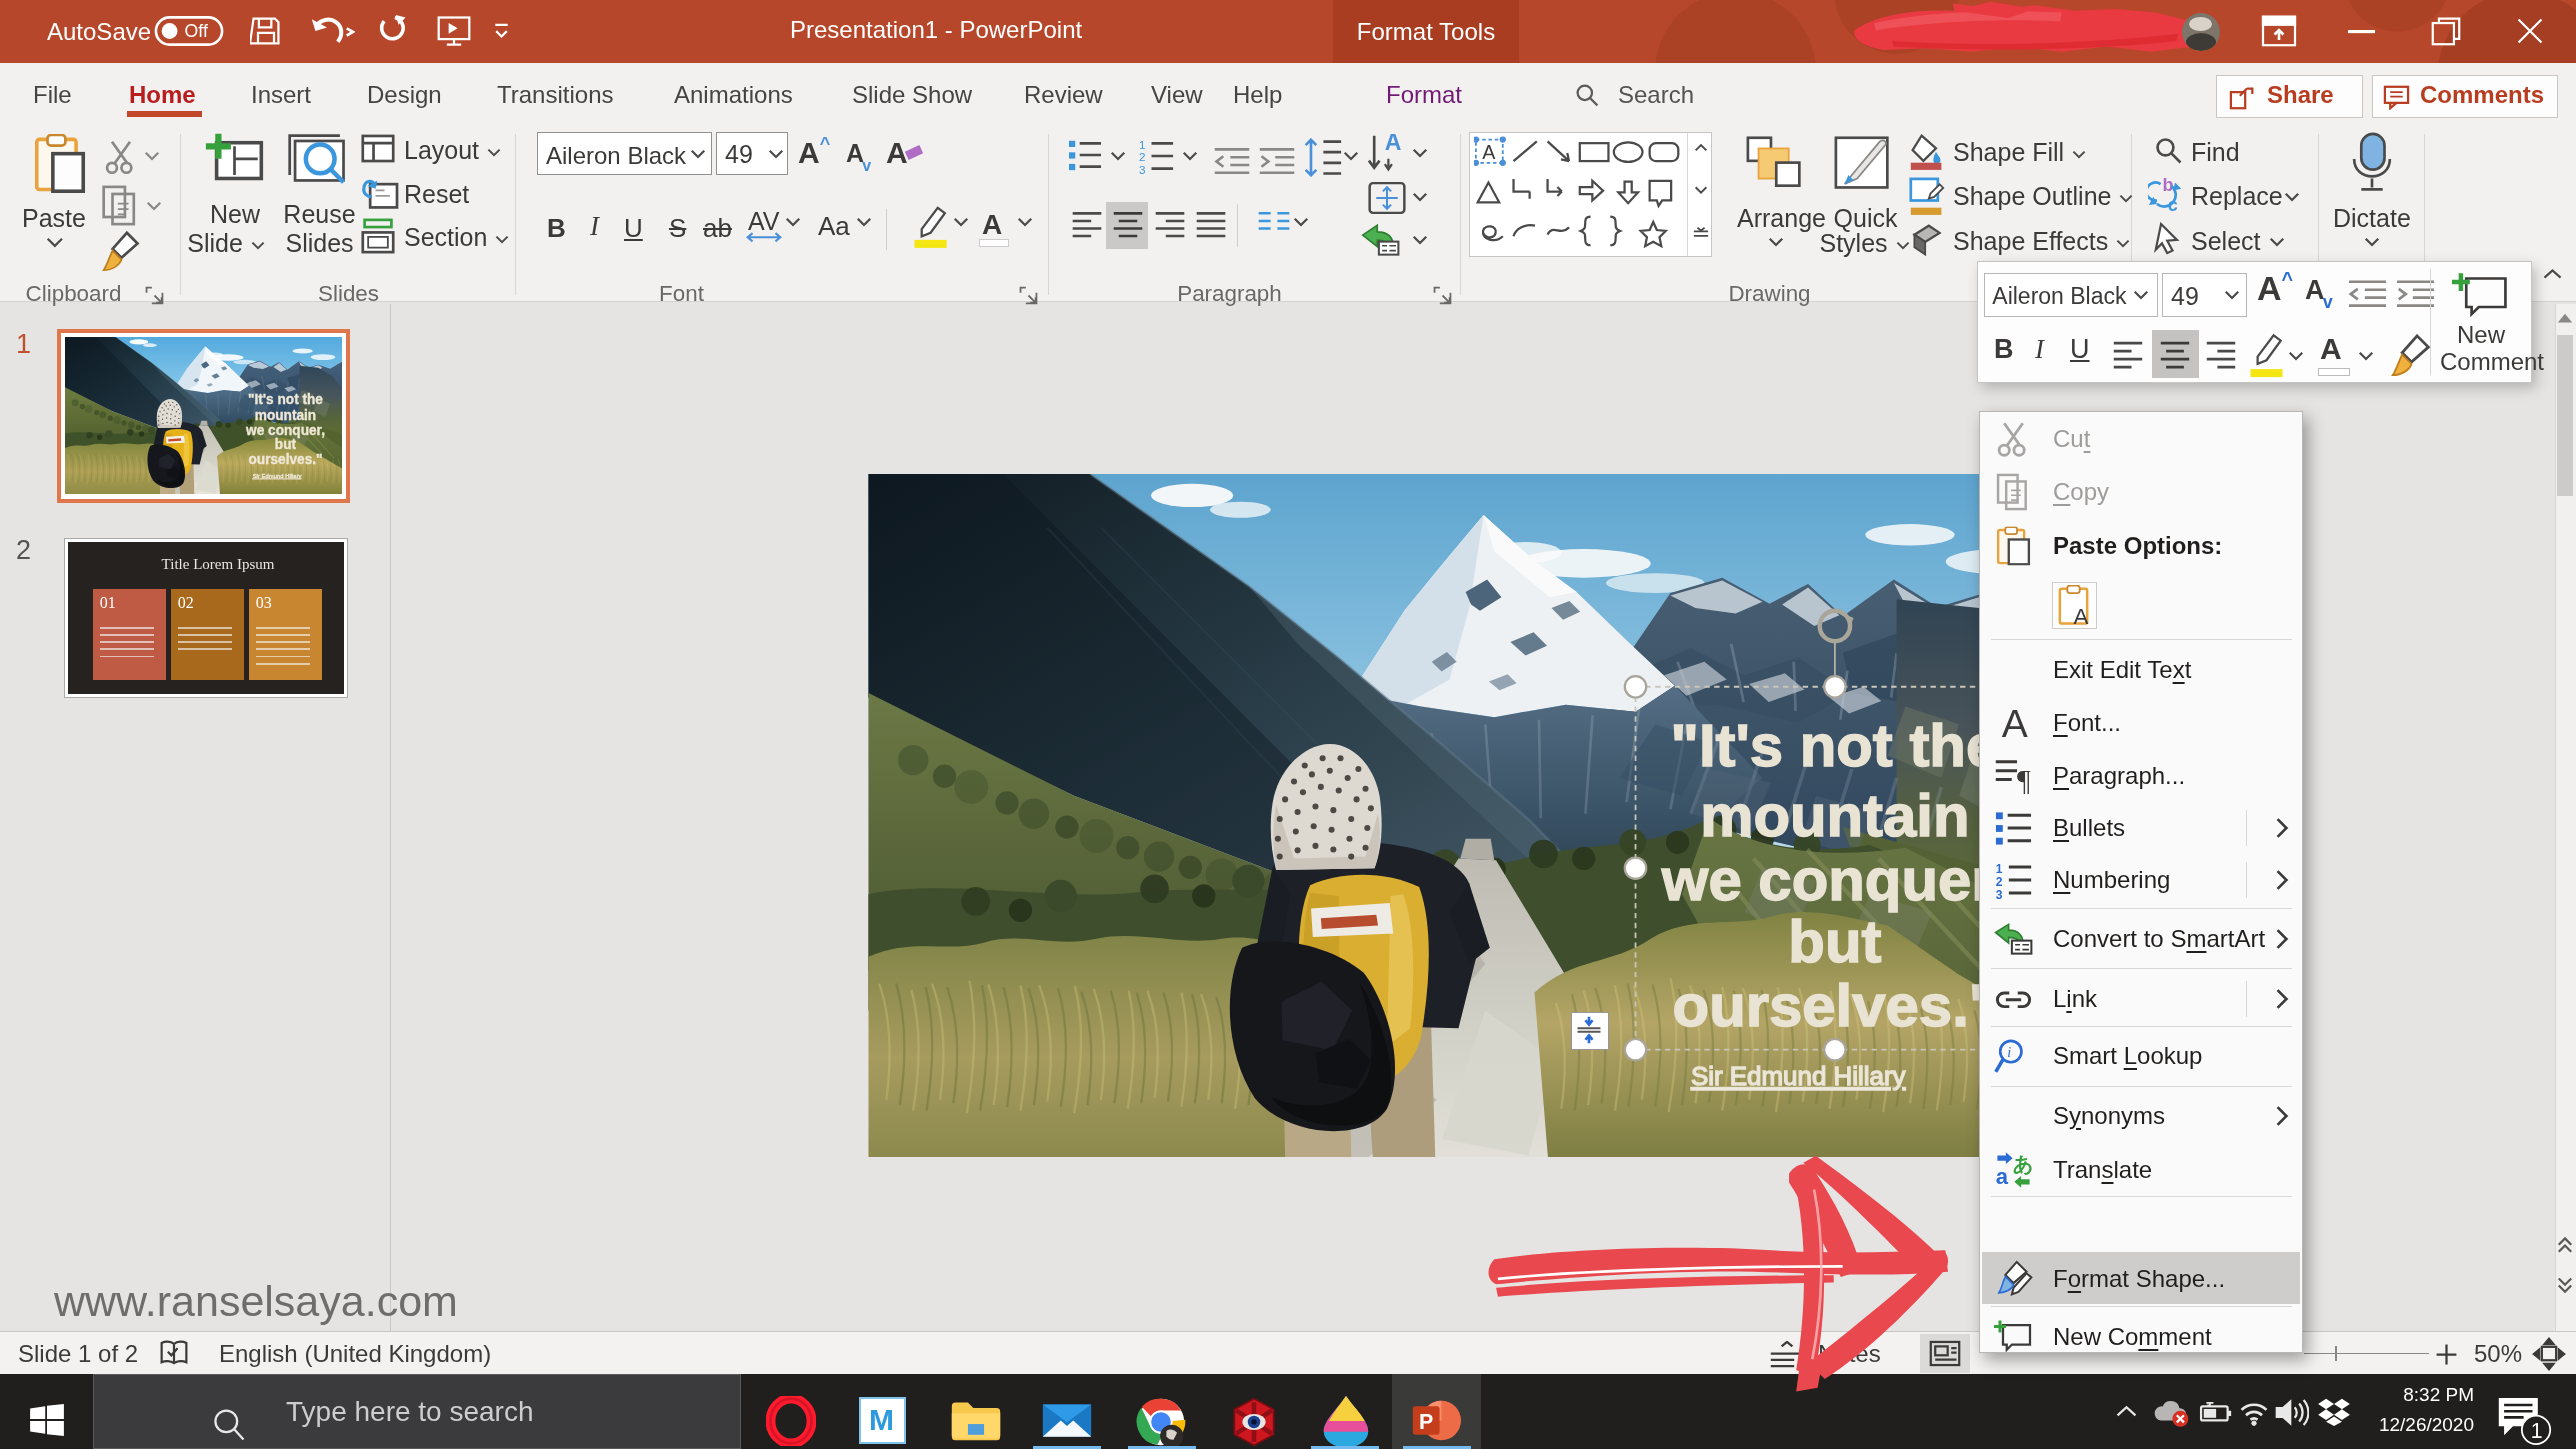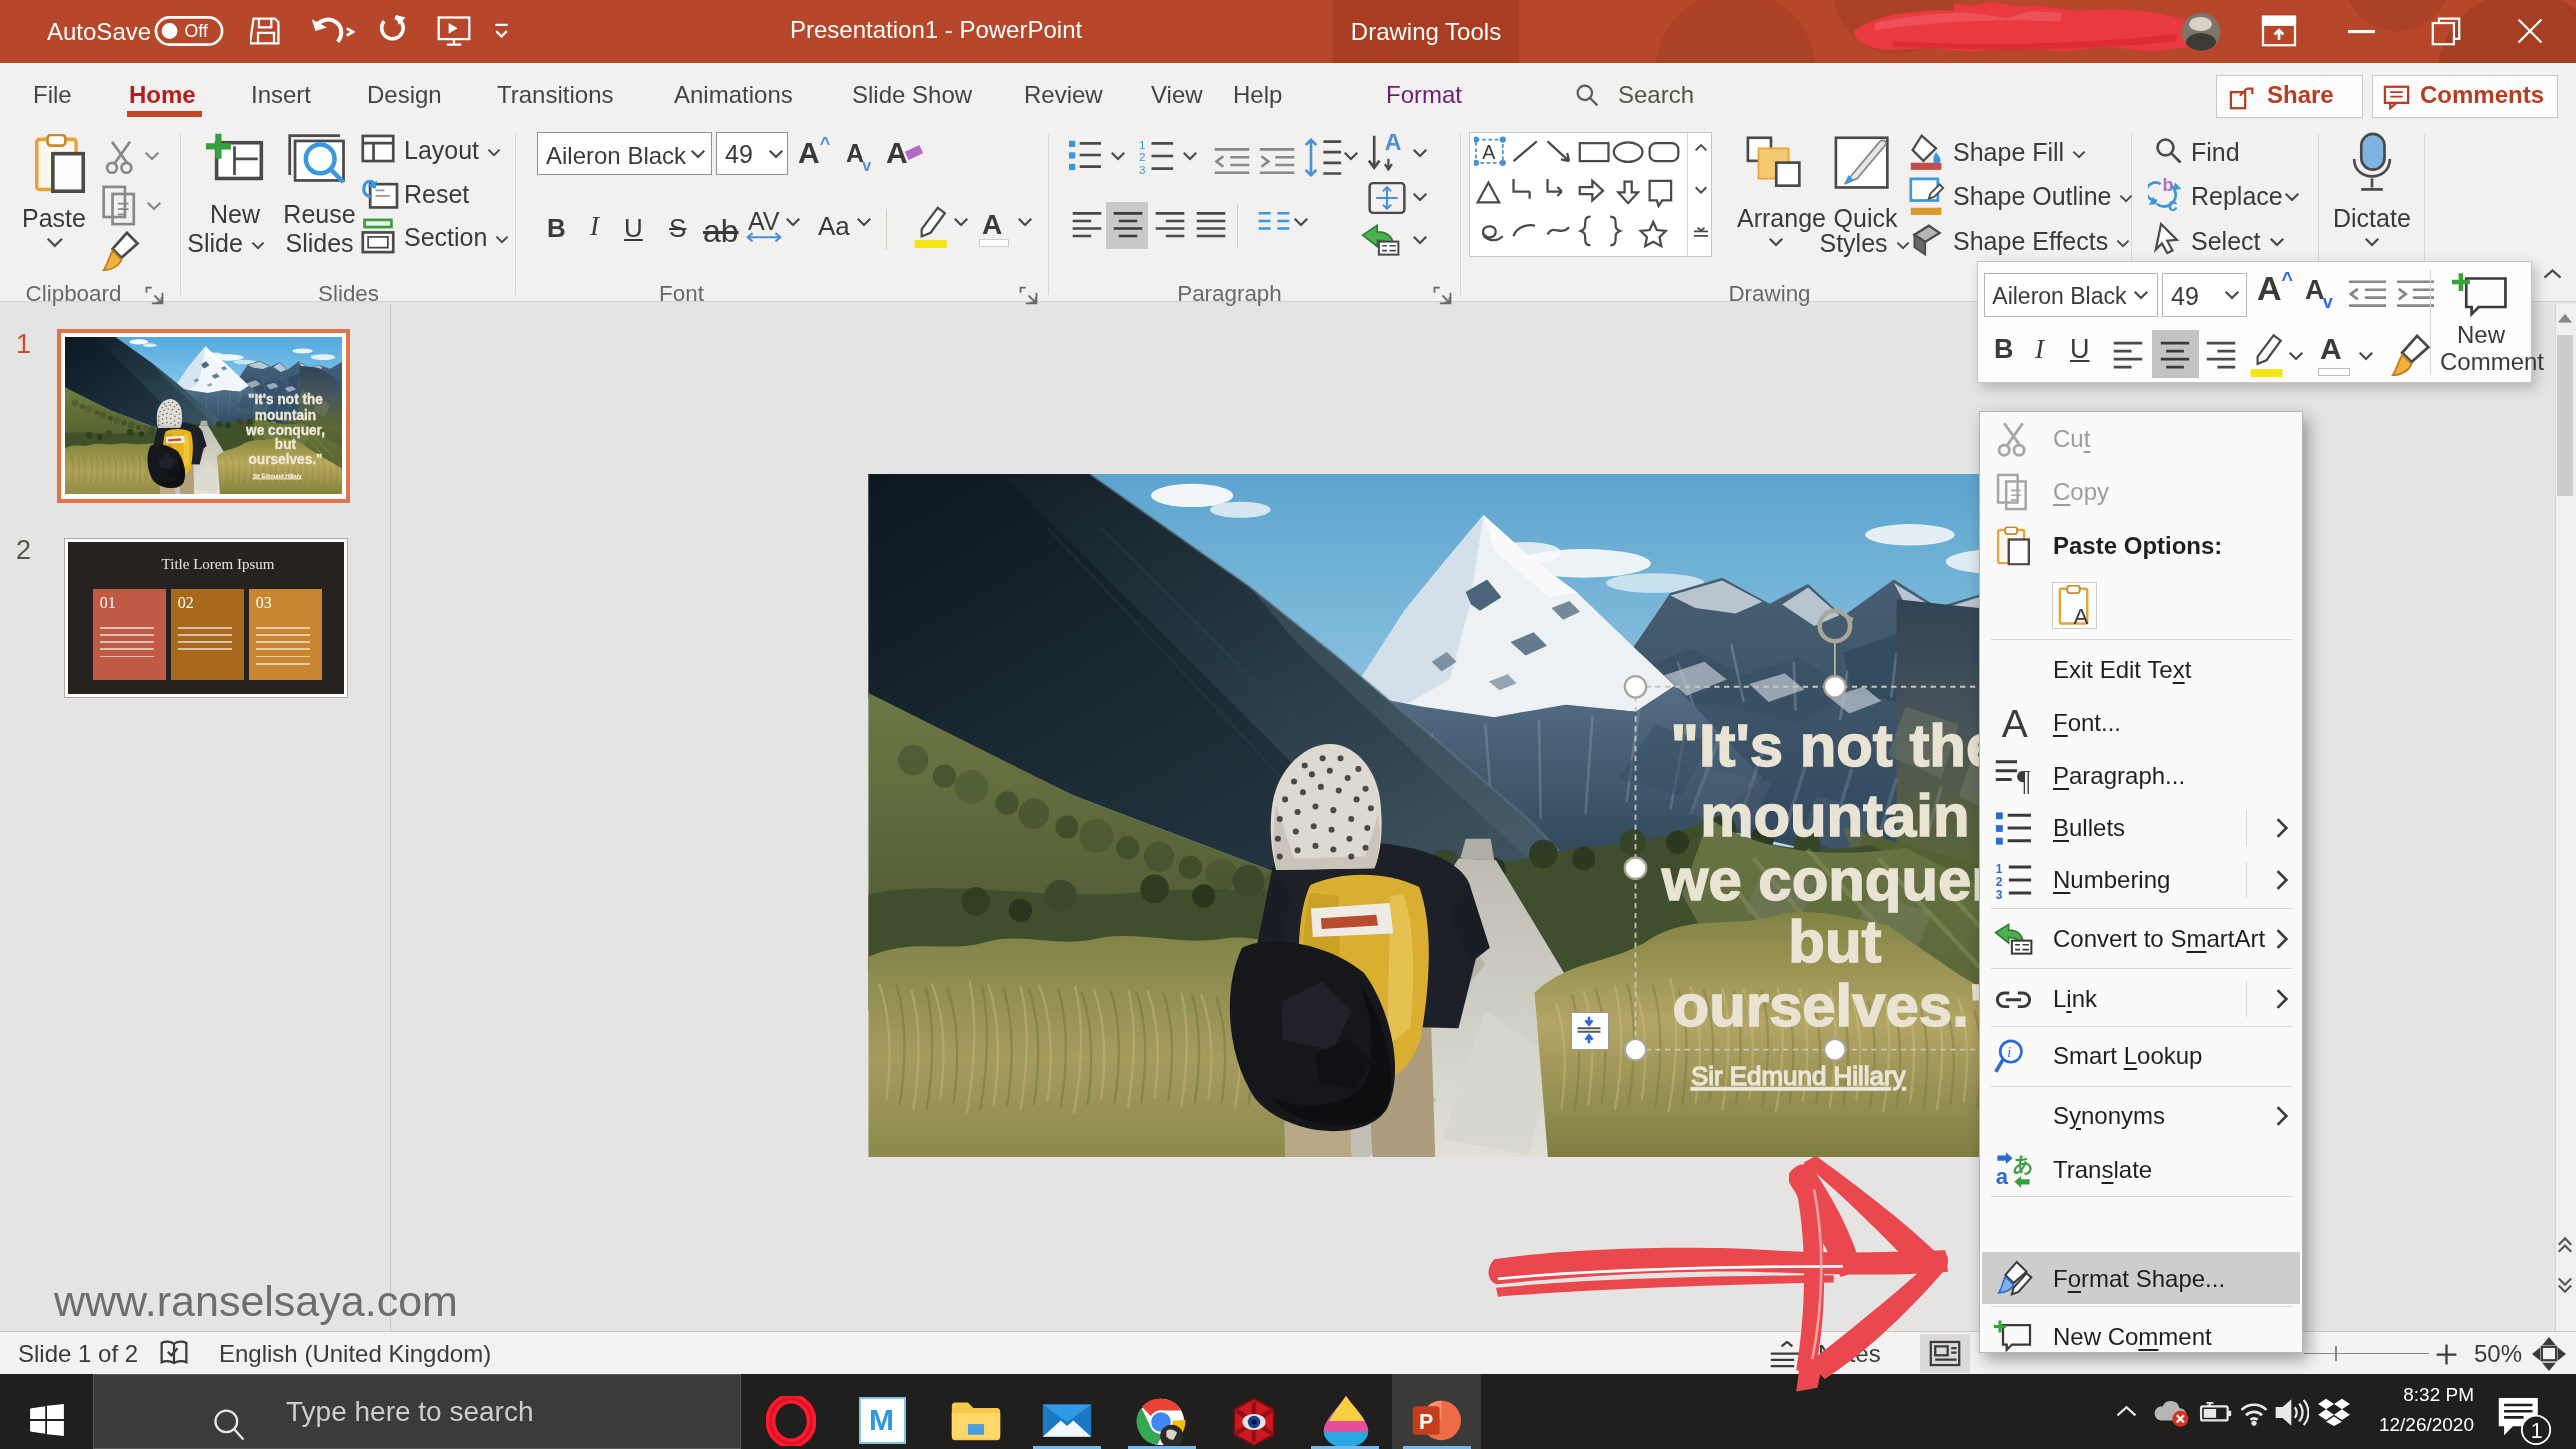--- a/index.html
+++ b/index.html
@@ -327,21 +327,21 @@
  </svg>
  <svg class="a" style="left:436px;top:13.4px" width="36" height="36" viewBox="0 0 40 40" fill="none" stroke="#fff" stroke-width="2.5">
    <rect x="3" y="5" width="34" height="24"></rect>
         <path d="M14 11 l10 6 -10 6 z" fill="#fff" stroke="none"></path>
         <path d="M20 29 v6 M12 35 h16"></path>
  </svg>
  <svg class="a" style="left:490px;top:23px" width="23" height="18" viewBox="0 0 26 20" stroke="#fff" stroke-width="2.5" fill="none">
    <path d="M6 2 h14 M7 9 l6 6 6 -6"></path>
  </svg>
  <span class="txt a" style="left:790px;top:16px;width:286px;text-align:center;white-space:nowrap;">Presentation1  -  PowerPoint</span>
- <div id="dtools" class="a">Drawing Tools</div>
+ <div id="dtools" class="a">Format Tools</div>
  <svg class="a" style="left:1847px;top:0px" width="351" height="59" viewBox="0 0 392 66">
   <path d="M8 34 C30 18 70 10 120 12 L118 4 L165 10 L210 6 L255 12 L300 10 L345 14 L386 24 L382 40 L388 52 L340 58 L290 52 L240 58 L190 52 L140 58 L90 54 L40 56 C18 52 6 44 8 34 Z" fill="#e83a40"></path>
   <path d="M30 26 C80 14 160 10 240 14 L238 24 C160 20 80 26 32 34 Z" fill="#ee5157"></path>
   <path d="M50 46 C140 52 260 50 370 38 L368 46 C280 56 150 58 52 52 Z" fill="#df2b32"></path>
   <path d="M120 12 l40 -10 50 8 -30 10 z" fill="#e83a40"></path>
  </svg>
  <circle-avatar class="a" style="left:2182px;top:13.4px;width:38px;height:38px;border-radius:50%;background:#7d746a;overflow:hidden;display:block;">
    <span class="a" style="left:7.2px;top:3.6px;width:23px;height:14.3px;border-radius:50%;background:#d8d2c8;"></span>
    <span class="a" style="left:3.6px;top:19.7px;width:30px;height:18px;border-radius:50%;background:#3e3a36;"></span>
  </circle-avatar>
@@ -496,21 +496,21 @@
  <svg class="a" style="left:767px;top:23px" width="18" height="12.5" viewBox="0 0 20 14" fill="none" stroke="#4a4a4a" stroke-width="2.5">
         <path d="M3 3 l7 7 7-7"></path>
       </svg>
  <div class="a rtxt" style="left:798px;top:10.7px;font-size:30px;font-weight:bold;color:#3b3a39;">A<span style="font-size:18px;color:#4a90d9;position:relative;top:-12.5px;">^</span></div>
  <div class="a rtxt" style="left:846px;top:14.3px;font-size:25px;font-weight:bold;color:#3b3a39;">A<span style="font-size:16px;color:#4a90d9;position:relative;top:9px;left:-1.8px;">v</span></div>
  <div class="a rtxt" style="left:886px;top:10.7px;font-size:30px;font-weight:bold;color:#3b3a39;">A<span style="position:absolute;left:19.7px;top:12.5px;width:16px;height:9px;background:#b06cc4;transform:rotate(-25deg);"></span></div>
  <div class="a rtxt" style="left:547px;top:88px;font-size:26px;font-weight:bold;">B</div>
  <div class="a rtxt" style="left:590px;top:86px;font-size:27px;font-style:italic;font-family:'Liberation Serif',serif;">I</div>
  <div class="a rtxt" style="left:624px;top:88px;font-size:26px;text-decoration:underline;">U</div>
  <div class="a rtxt" style="left:669px;top:88px;font-size:26px;text-decoration:line-through;">S</div>
- <div class="a rtxt" style="left:703px;top:88px;font-size:32px;text-decoration:line-through;">ab</div>
+ <div class="a rtxt" style="left:703px;top:88px;font-size:26px;text-decoration:line-through;">ab</div>
  <div class="a rtxt" style="left:748px;top:82px;font-size:25px;">AV</div>
  <svg class="a" style="left:746px;top:106px" width="36" height="12.5" viewBox="0 0 44 14" fill="none" stroke="#4a90d9" stroke-width="2.5">
         <path d="M8 2 l-6 5 6 5 M36 2 l6 5 -6 5 M2 7 h40"></path>
       </svg>
  <svg class="a" style="left:784px;top:91px" width="18" height="12.5" viewBox="0 0 20 14" fill="none" stroke="#4a4a4a" stroke-width="2.5">
         <path d="M3 3 l7 7 7-7"></path>
       </svg>
  <div class="a rtxt" style="left:818px;top:86px;font-size:26px;">Aa</div>
  <svg class="a" style="left:855px;top:91px" width="18" height="12.5" viewBox="0 0 20 14" fill="none" stroke="#4a4a4a" stroke-width="2.5">
         <path d="M3 3 l7 7 7-7"></path>

